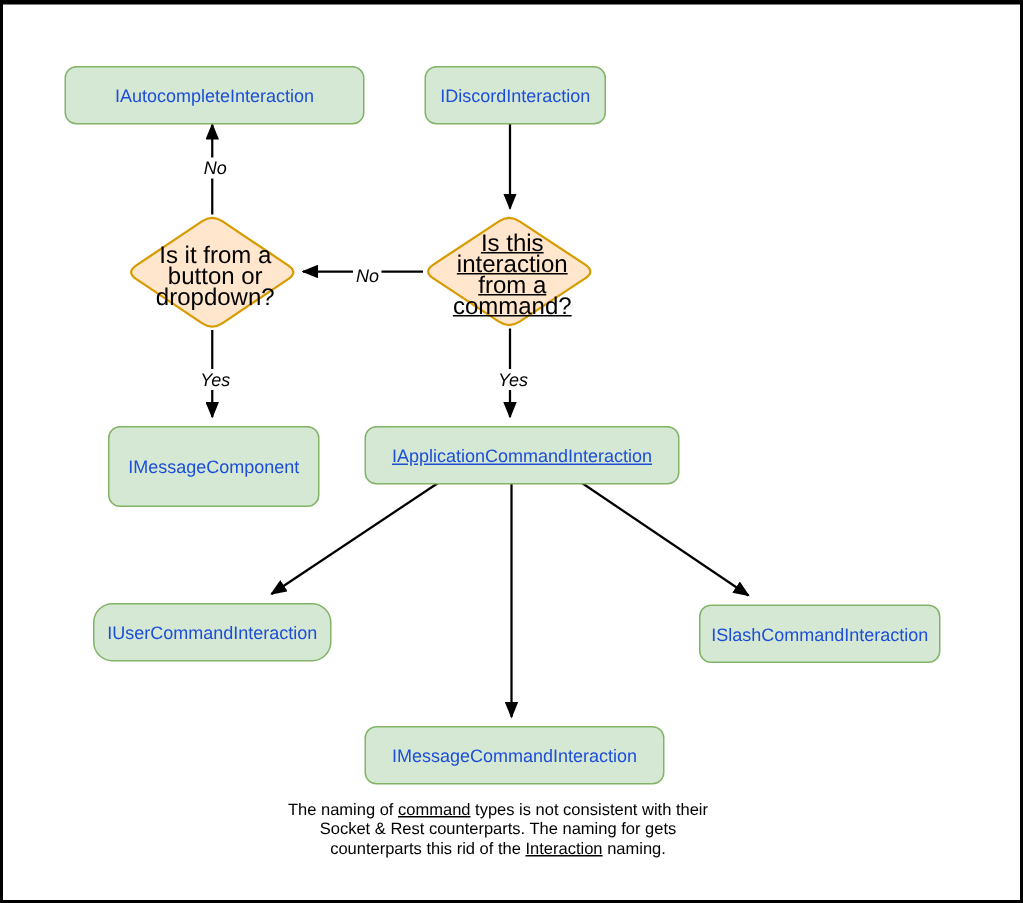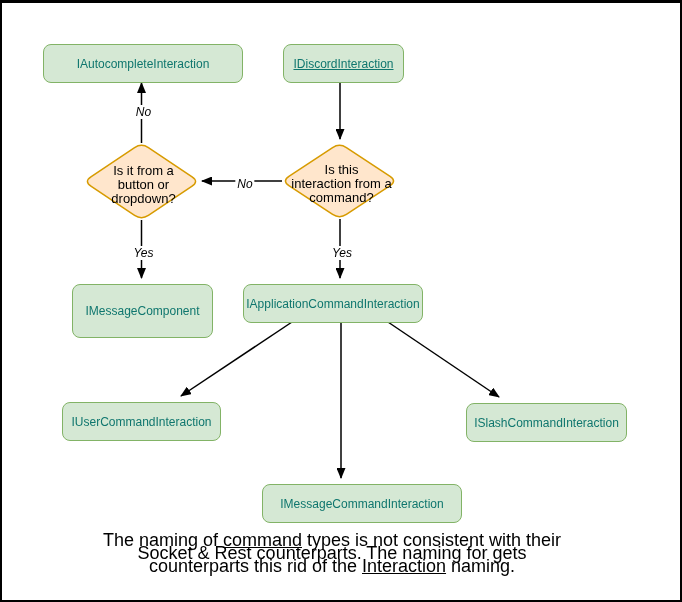--- a/index.html
+++ b/index.html
@@ -43,51 +43,51 @@
     position: absolute;
     box-sizing: border-box;
     background: var(--process-fill, #d5e8d4);
     border: 1.5px solid var(--process-stroke, #82b366);
     border-radius: 8px;
     display: flex;
     align-items: center;
     justify-content: center;
     text-align: center;
     font-size: 12px;
-    color: #0f766e;
+    color: #1d4ed8;
   }
   .diamond-label {
     position: absolute;
     display: flex;
     align-items: center;
     justify-content: center;
     text-align: center;
     white-space: pre-line;
-    font-size: 13px;
+    font-size: 16px;
     line-height: 14px;
     color: #000000;
   }
   .edge-label {
     position: absolute;
     transform: translate(-50%, -50%);
     background: var(--bg, #ffffff);
     padding: 0 2px;
     font-size: 12px;
     color: #000000;
     white-space: nowrap;
     font-style: italic;
   }
   .note {
     position: absolute;
     left: 330px;
     top: 531px;
     transform: translateX(-50%);
     width: max-content;
     text-align: center;
-    font-size: 18px;
+    font-size: 11px;
     line-height: 13px;
     color: #000000;
   }
   .note .bold { font-weight: normal; }
   .note .underline { text-decoration: underline; }
 </style>
 </head>
 <body>
 
 <div class="canvas">
@@ -107,37 +107,37 @@
     <line class="edge" x1="282" y1="181" x2="202" y2="181" marker-end="url(#arrow)"></line>
     <line class="edge" x1="141.5" y1="220" x2="141.5" y2="278" marker-end="url(#arrow)"></line>
     <line class="edge" x1="340" y1="219" x2="340" y2="278" marker-end="url(#arrow)"></line>
     <line class="edge" x1="295" y1="320" x2="181" y2="396" marker-end="url(#arrow)"></line>
     <line class="edge" x1="341" y1="320" x2="341" y2="478" marker-end="url(#arrow)"></line>
     <line class="edge" x1="385" y1="320" x2="499" y2="397" marker-end="url(#arrow)"></line>
   </svg>
 
   <div class="node" style="left:41px; top:41px; width:200px; height:39px;">IAutocompleteInteraction</div>
 
-  <div class="node" style="left:281px; top:41px; width:121px; height:39px;text-decoration:underline;">IDiscordInteraction</div>
+  <div class="node" style="left:281px; top:41px; width:121px; height:39px;">IDiscordInteraction</div>
 
   <div class="node" style="left:70px; top:281px; width:141px; height:54px;">IMessageComponent</div>
 
-  <div class="node" style="left:241px; top:281px; width:180px; height:39px;">IApplicationCommandInteraction</div>
+  <div class="node" style="left:241px; top:281px; width:210px; height:39px;text-decoration:underline;">IApplicationCommandInteraction</div>
 
-  <div class="node" style="left:60px; top:399px; width:159px; height:39px;">IUserCommandInteraction</div>
+  <div class="node" style="left:60px; top:399px; width:159px; height:39px;border-radius:13px;">IUserCommandInteraction</div>
 
   <div class="node" style="left:464px; top:400px; width:161px; height:39px;">ISlashCommandInteraction</div>
 
-  <div class="node" style="left:241px; top:481px; width:200px; height:39px;margin-left:19px;">IMessageCommandInteraction</div>
+  <div class="node" style="left:241px; top:481px; width:200px; height:39px;">IMessageCommandInteraction</div>
 
   <div class="diamond-label" style="left:91px; top:148px; width:101px; height:67px;">Is it from a
 button or
 dropdown?</div>
 
-  <div class="diamond-label" style="left:289px; top:148px; width:101px; height:66px;">Is this
+  <div class="diamond-label" style="left:289px; top:148px; width:101px; height:66px;text-decoration:underline;">Is this
 interaction from a
 command?</div>
 
   <div class="edge-label" style="left:141.5px; top:109px;">No</div>
 
   <div class="edge-label" style="left:243px; top:181px;">No</div>
 
   <div class="edge-label" style="left:141.5px; top:250px;">Yes</div>
 
   <div class="edge-label" style="left:340px; top:250px;">Yes</div>

